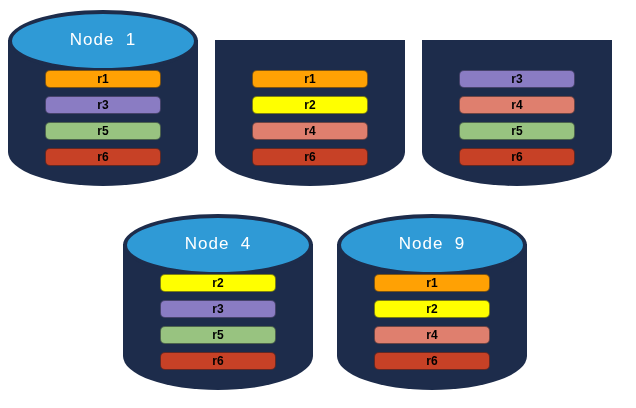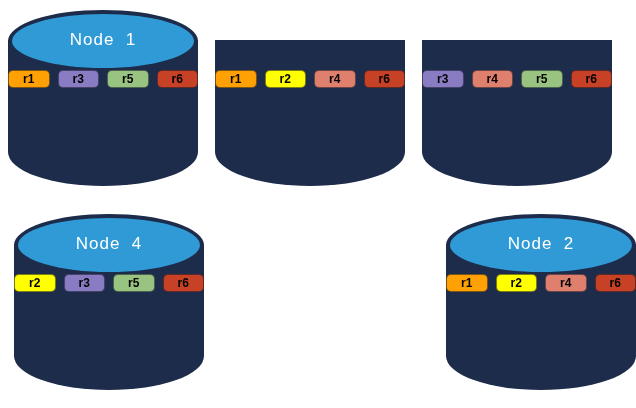--- a/index.html
+++ b/index.html
@@ -14,21 +14,21 @@
     height: 408px;
     background: #ffffff;
     overflow: hidden;
   }
   .row { display: flex; }
   .row-top {
     justify-content: space-between;
     padding: 10px 24px 0 8px;
   }
   .row-bottom {
-    justify-content: space-between;
+    justify-content: center;
     gap: 24px;
     margin-top: 28px;
     padding-left: 14px;
   }
   .cylinder {
     position: relative;
     width: 190px;
     height: 176px;
     flex: 0 0 auto;
   }
@@ -56,21 +56,21 @@
     font-size: 17px;
     letter-spacing: 1px;
     white-space: pre;
     transform: translateY(-1px);
   }
   .bars {
     position: absolute;
     top: 60px; left: 0; right: 0;
     z-index: 3;
     display: flex;
-    flex-direction: row;
+    flex-direction: column;
     align-items: center;
     gap: 8px;
   }
   .bar {
     box-sizing: border-box;
     width: 116px;
     height: 18px;
     border-radius: 5px;
     border: 1px solid rgba(15, 20, 35, 0.55);
     display: flex;
@@ -130,21 +130,21 @@
 
     <div class="bar" style="background: rgb(255, 255, 0);">r2</div>
           <div class="bar" style="background: rgb(138, 124, 195);">r3</div>
           <div class="bar" style="background: rgb(152, 195, 128);">r5</div>
           <div class="bar" style="background: rgb(199, 65, 38);">r6</div>
         </div>
   </div>
       <div class="cylinder">
     <div class="cyl-body"></div>
     <div class="cyl-top">
-      <span class="node-title">Node  2</span>
+      <span class="node-title">Node  9</span>
     </div>
     <div class="bars">
 
     <div class="bar" style="background: rgb(255, 161, 4);">r1</div>
           <div class="bar" style="background: rgb(255, 255, 0);">r2</div>
           <div class="bar" style="background: rgb(223, 127, 110);">r4</div>
           <div class="bar" style="background: rgb(199, 65, 38);">r6</div>
         </div>
   </div>
     </div>

